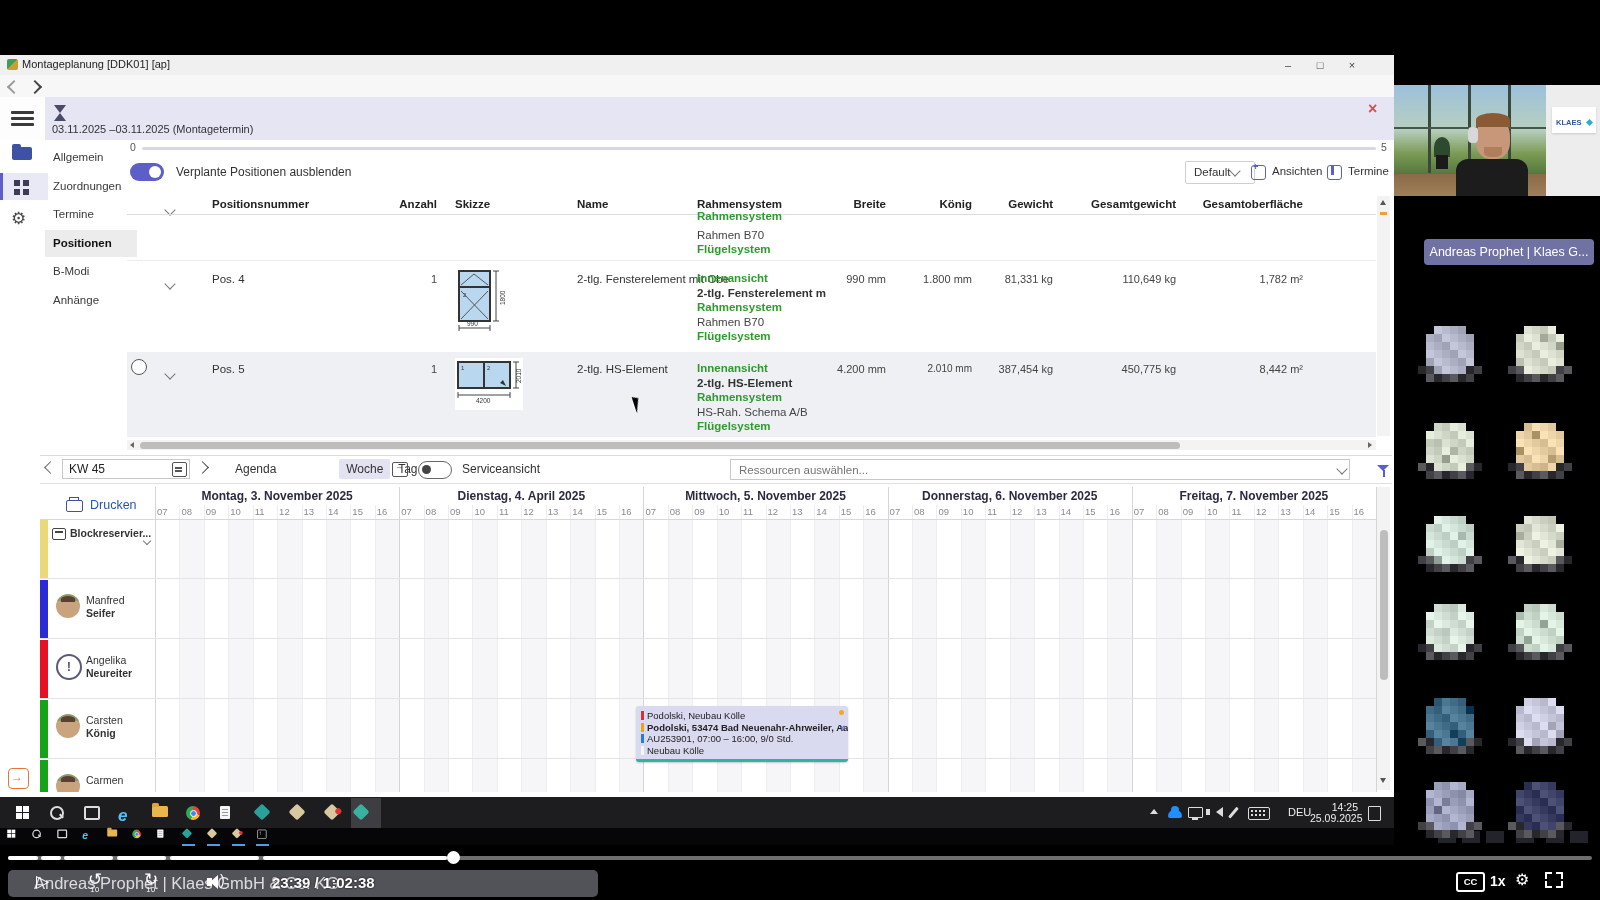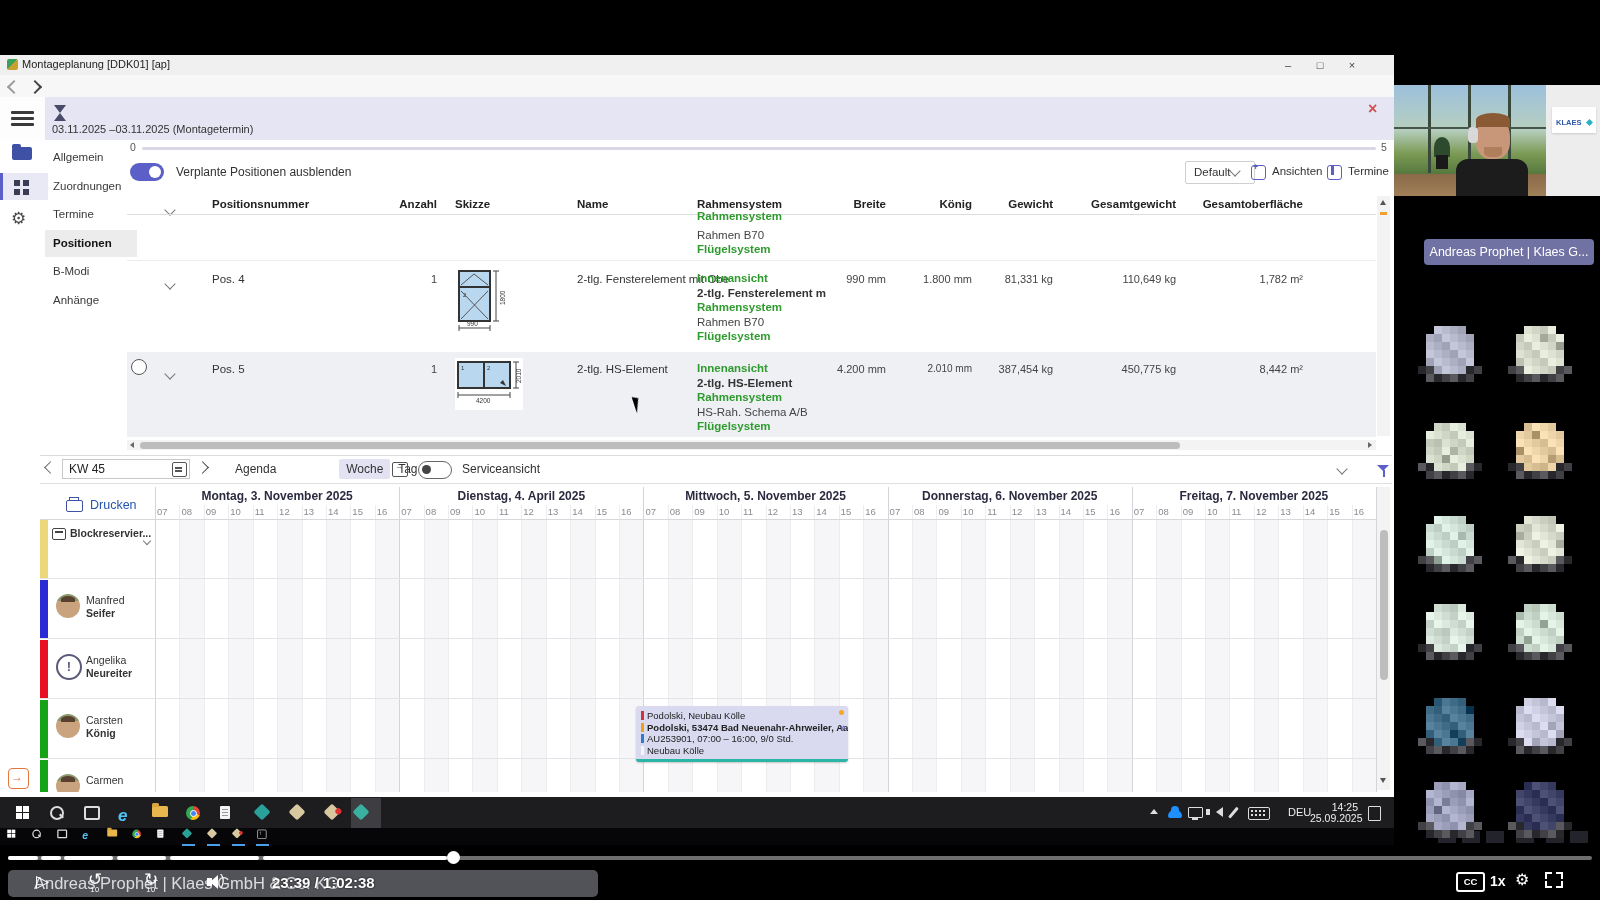--- a/index.html
+++ b/index.html
@@ -294,20 +294,21 @@
   <span class="a chevR" style="left:198px;top:463px;border-width:1.6px;"></span>
   <div id="viewtabs">
       <div class="a" style="left: 228px; top: 459px; height: 20px; line-height: 20px; font-size: 12px; color: rgb(51, 51, 51); padding: 0px 7px;">Agenda</div>
       <div class="a" style="left: 287.2px; top: 459px; height: 20px; line-height: 20px; font-size: 16px; color: #ffffff; padding: 0px 7px;">Monat</div>
       <div class="a" style="left: 339.2px; top: 459px; height: 20px; line-height: 20px; font-size: 12px; color: rgb(51, 51, 51); padding: 0px 7px; background: rgb(226, 226, 242); border-radius: 2px;">Woche</div>
       <div class="a" style="left: 391.2px; top: 459px; height: 20px; line-height: 20px; font-size: 12px; color: rgb(51, 51, 51); padding: 0px 7px;">Tag</div>
     </div>
   <div class="a exp-ic"></div>
   <div class="a toggle-off"></div>
   <div class="a" id="svc-label">Serviceansicht</div>
+  <input class="a" id="res-input" placeholder="Ressourcen auswählen..." style="">
   <span class="a chev" style="left:1338px;top:465px;"></span>
   <div class="a filter-ic"></div>
 
   <div class="a print-ic"></div>
   <div class="a" id="drucken">Drucken</div>
 
   <div id="sched-grid">
       <div class="a" style="left: 155px; top: 487px; width: 1221px; height: 305px; background: rgb(255, 255, 255);"></div>
       <div class="a" style="left: 155px; top: 505px; width: 1px; height: 287px; background: rgb(237, 237, 240);"></div>
       <div class="a" style="left: 157px; top: 506px; font-size: 9.5px; color: rgb(138, 138, 146);">07</div>

